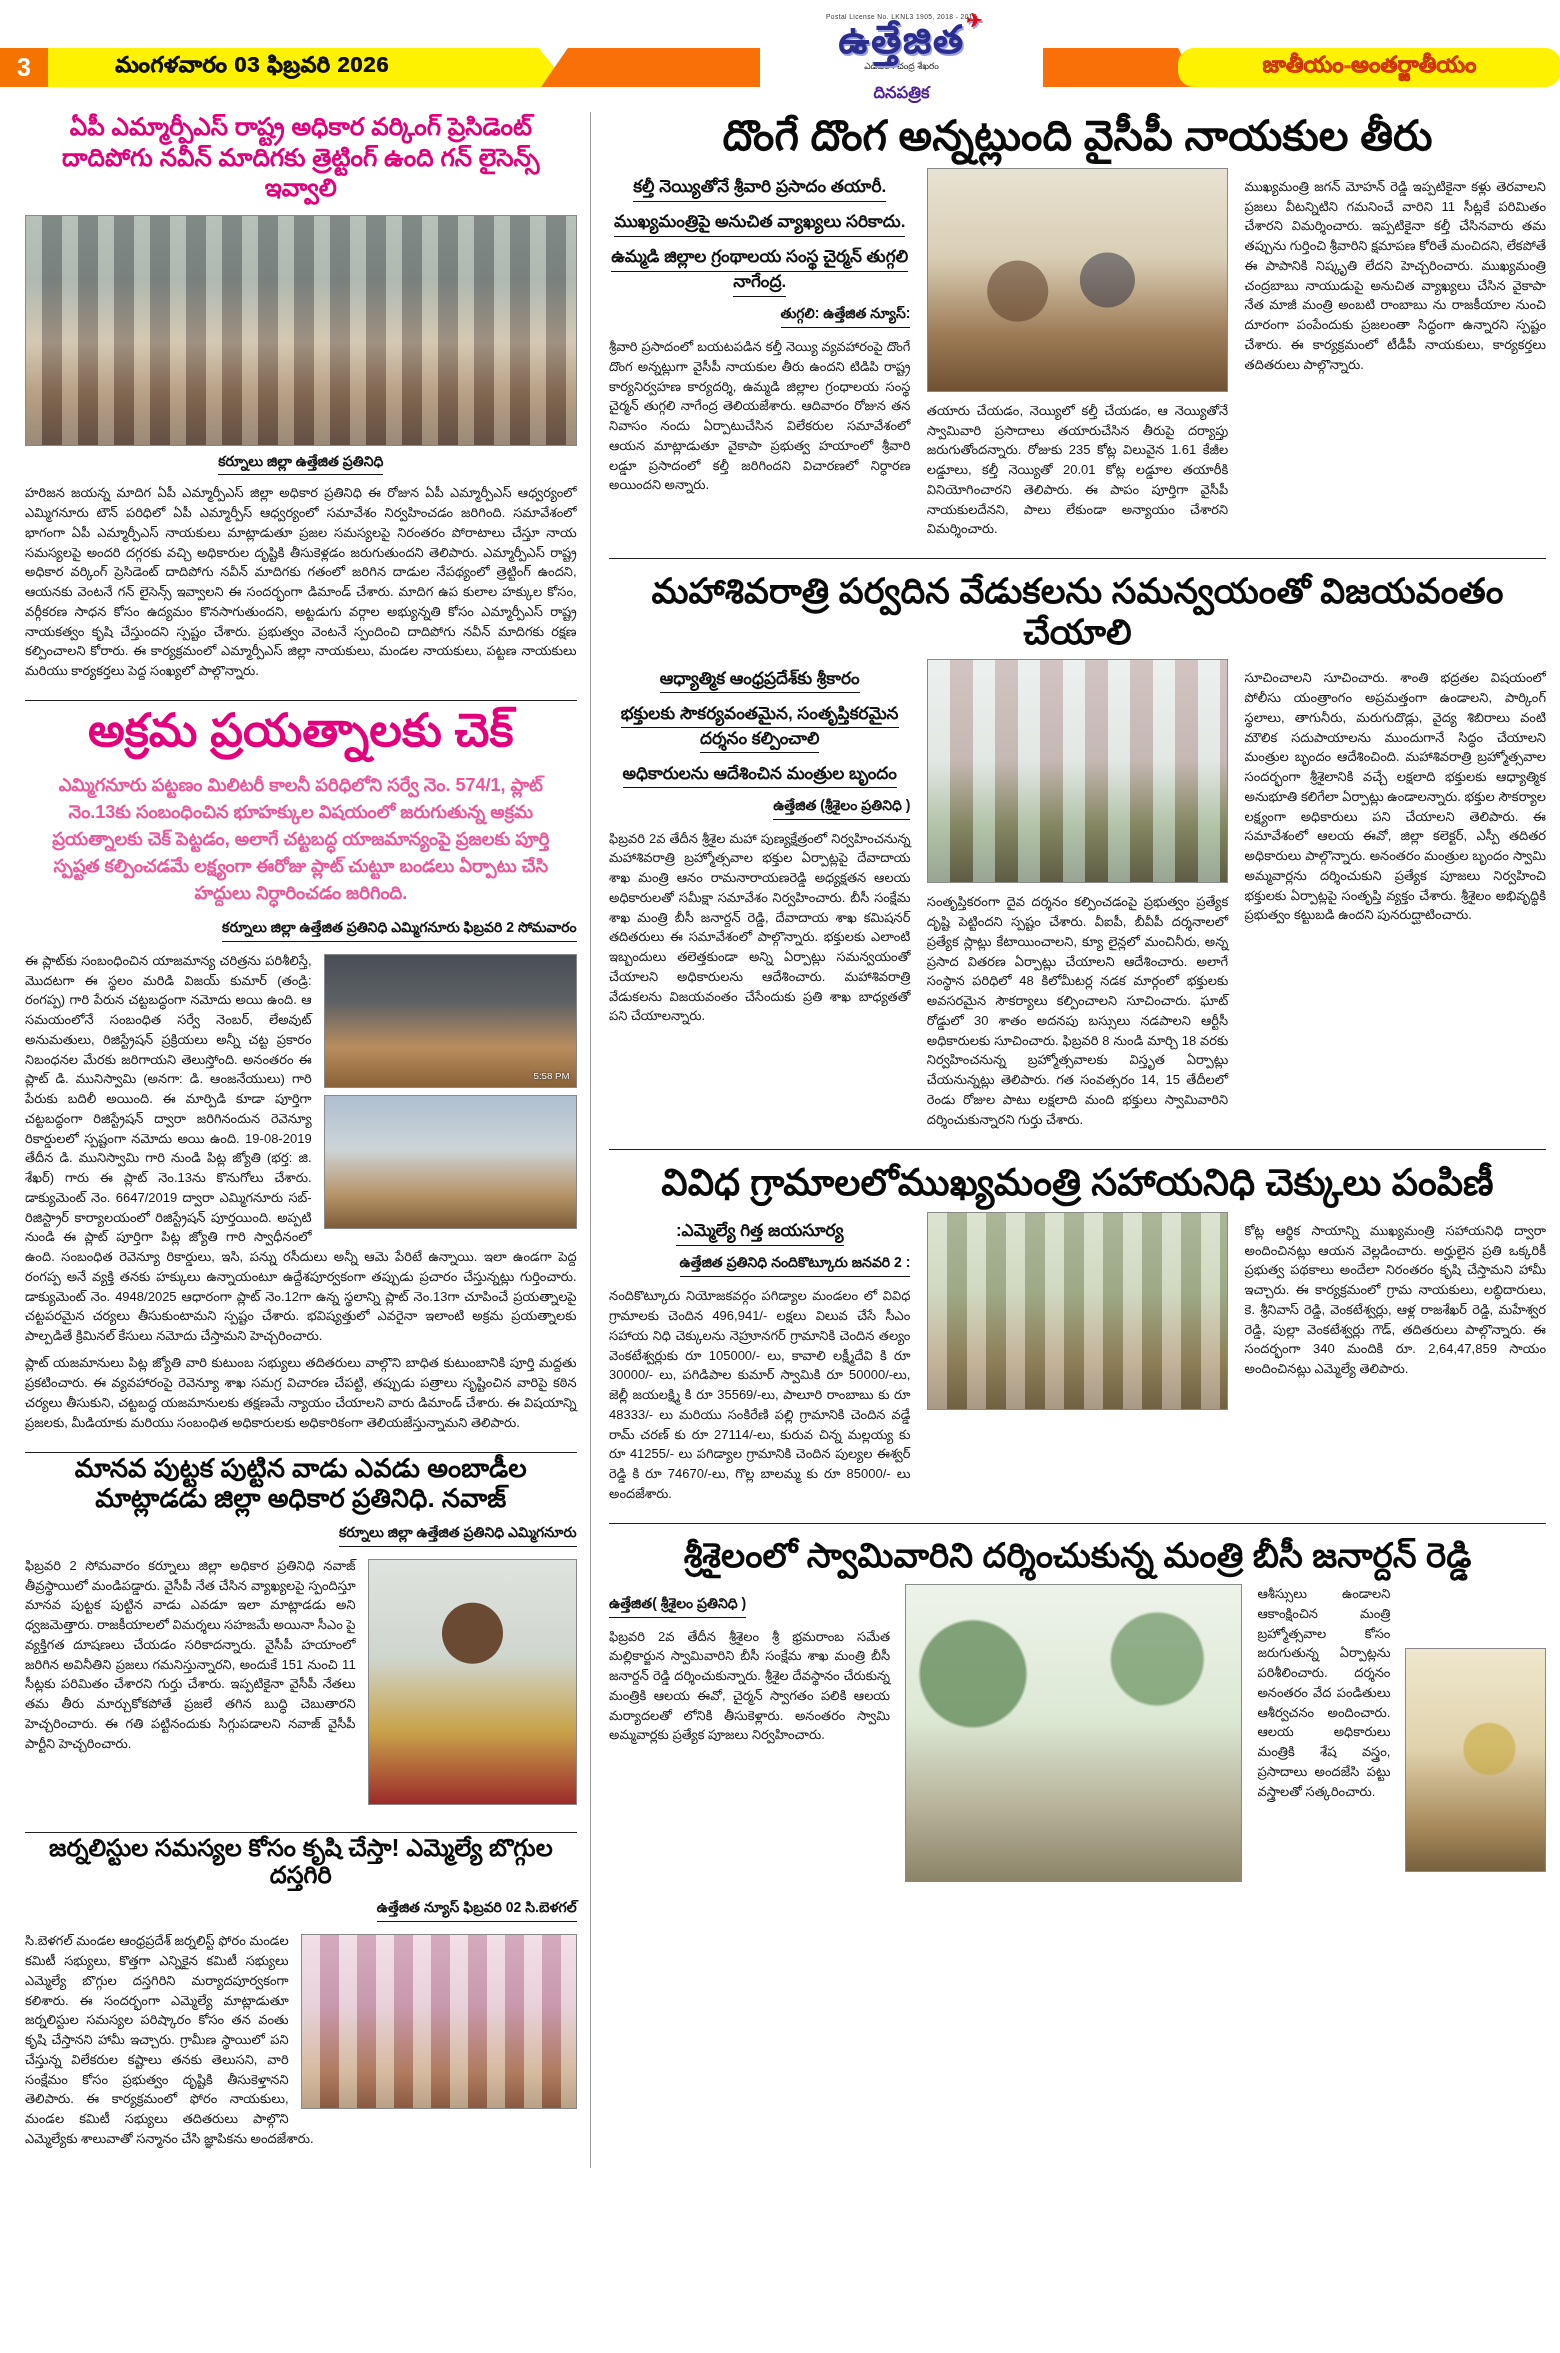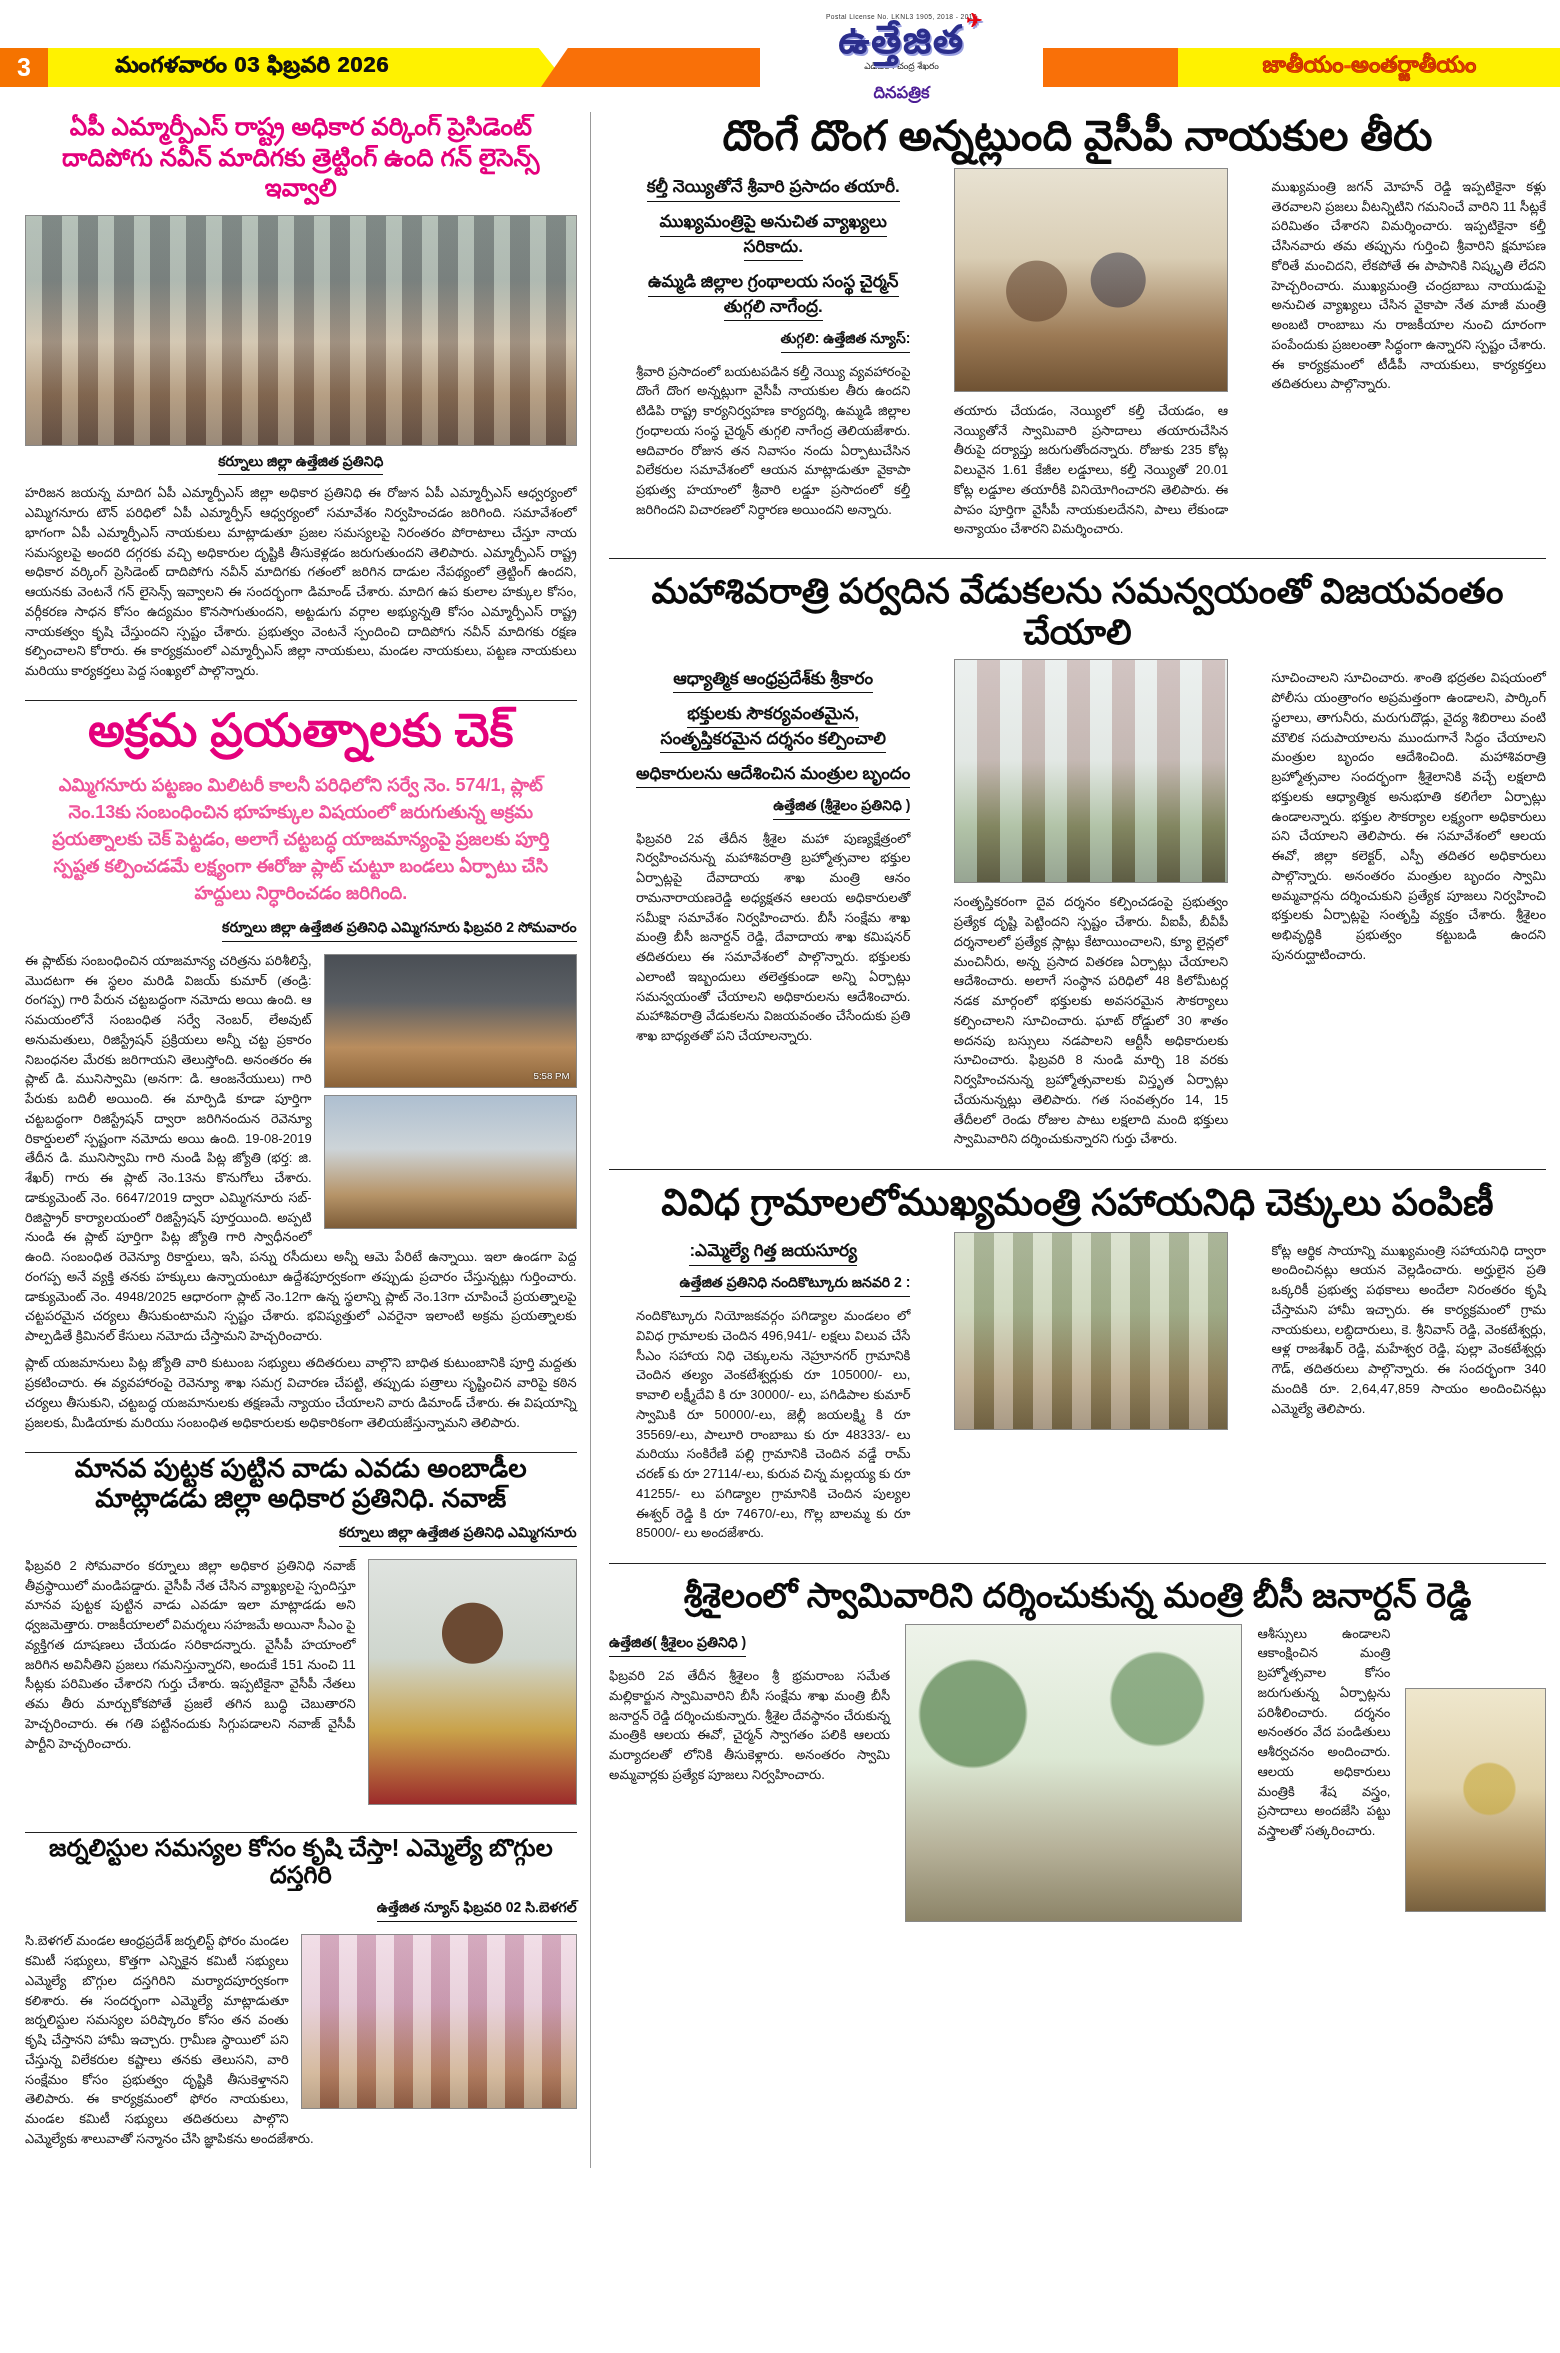--- a/index.html
+++ b/index.html
@@ -15,21 +15,21 @@
   .band { position:absolute; top:48px; height:39px; }
   .num-block { left:0; width:48px; background:#f57300; color:#fff;
     font-size:25px; font-weight:bold; display:flex; align-items:center; justify-content:center; }
   .date-band { left:48px; width:522px; background:#fff200;
     clip-path:polygon(0 0,94% 0,100% 100%,0 100%);
     display:flex; align-items:center; }
   .date-band span { font-size:22px; font-weight:bold; color:#111; padding-left:67px;
     text-shadow:0.7px 0 #111; letter-spacing:0.7px; }
   .orange-a { left:541px; width:224px; background:#f97008; clip-path:polygon(12% 0,100% 0,100% 100%,0 100%); }
   .orange-b { left:1040px; width:157px; background:#f97008; clip-path:polygon(0 0,88% 0,100% 100%,0 100%); }
-  .section-band { left:1178px; width:383px; background:#fff200; display:flex; align-items:center; justify-content:center; }
+  .section-band { left:1178px; width:383px; background:#fff200; display:flex; align-items:center; justify-content:center;border-radius:16px; }
   .section-band span { font-size:22.4px; font-weight:bold; color:#ff4d00; -webkit-text-stroke:0.4px #c83200; }
   .masthead { position:absolute; left:760px; top:13.4px; width:283px; height:89px;
     background:#fff; display:flex; flex-direction:column; align-items:center; justify-content:flex-start; }
   .postal { font-size:6.7px; color:#333; letter-spacing:0.4px; }
   .mast-title { font-size:39px; font-weight:bold; color:#2b2e8c; line-height:1.0;
     text-shadow:1.5px 1.5px 0 #9aa0e0; letter-spacing:1.5px; position:relative; }
   .mast-bird { position:absolute; right:-19.4px; top:-9px; color:#e30613; font-size:19.4px; }
   .mast-row { display:flex; align-items:center; gap:10.4px; margin-top:1.5px;flex-direction:column; }
   .mast-editor { font-size:9px; color:#222; }
   .mast-sub { font-size:16.4px; font-weight:bold; color:#4c1d95; }
@@ -96,21 +96,21 @@
   .l1-photo { width:100%; height:231px; margin-top:10.4px; }
   .float-stack { float:right; width:253px; margin:3px 0 7.5px 12px; }
   .float-stack .photo { width:100%; height:134px; }
   .float-stack .photo + .photo { margin-top:7.5px; }
   .l3-photo { float:right; width:209px; height:246px; margin:3px 0 7.5px 12px; }
   .l4-photo { float:right; width:276px; height:175px; margin:3px 0 7.5px 12px; }
   .clearfix::after { content:""; display:block; clear:both; }
 
   
   .cols3 { display:flex; gap:16.4px; margin-top:7.5px; }
-  .cols3 .c { flex:1; min-width:0;margin-left:27px; }
+  .cols3 .c { flex:1; min-width:0; }
   .c-photo { width:100%; border:0.7px solid #888; }
   .r1-photo { height:224px; }
   .r2-photo { height:224px; }
   .r3-photo { height:198px; }
   .r4-photo-main { height:298px; }
   .r4-photo-side { height:224px; margin-top:64px; }
   .c .body-txt { margin-top:9px; }
   .c:first-child .body-txt { margin-top:4.5px; }
 
   .r4-grid { display:flex; gap:15px; margin-top:9px; }

